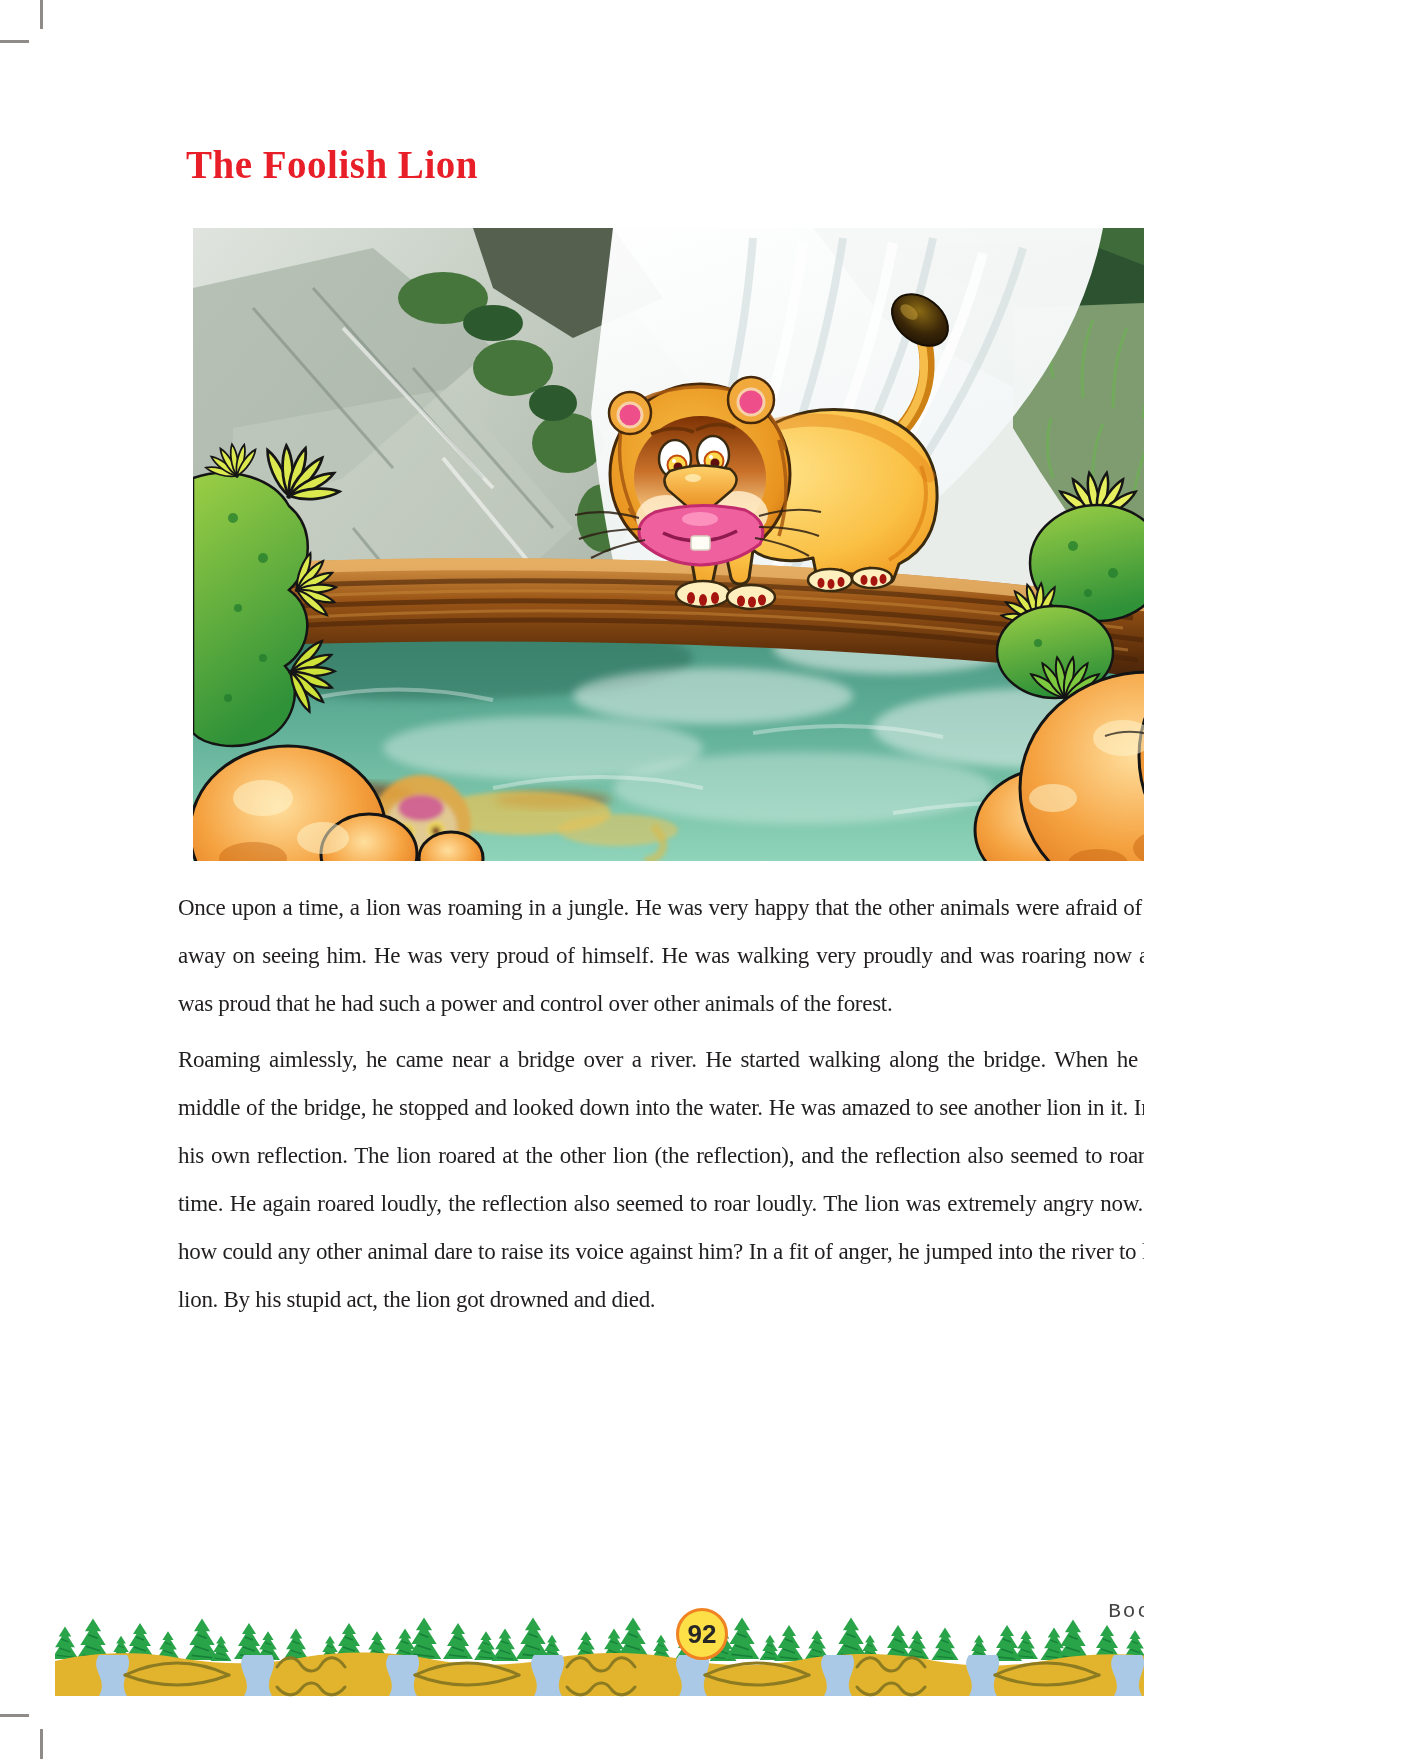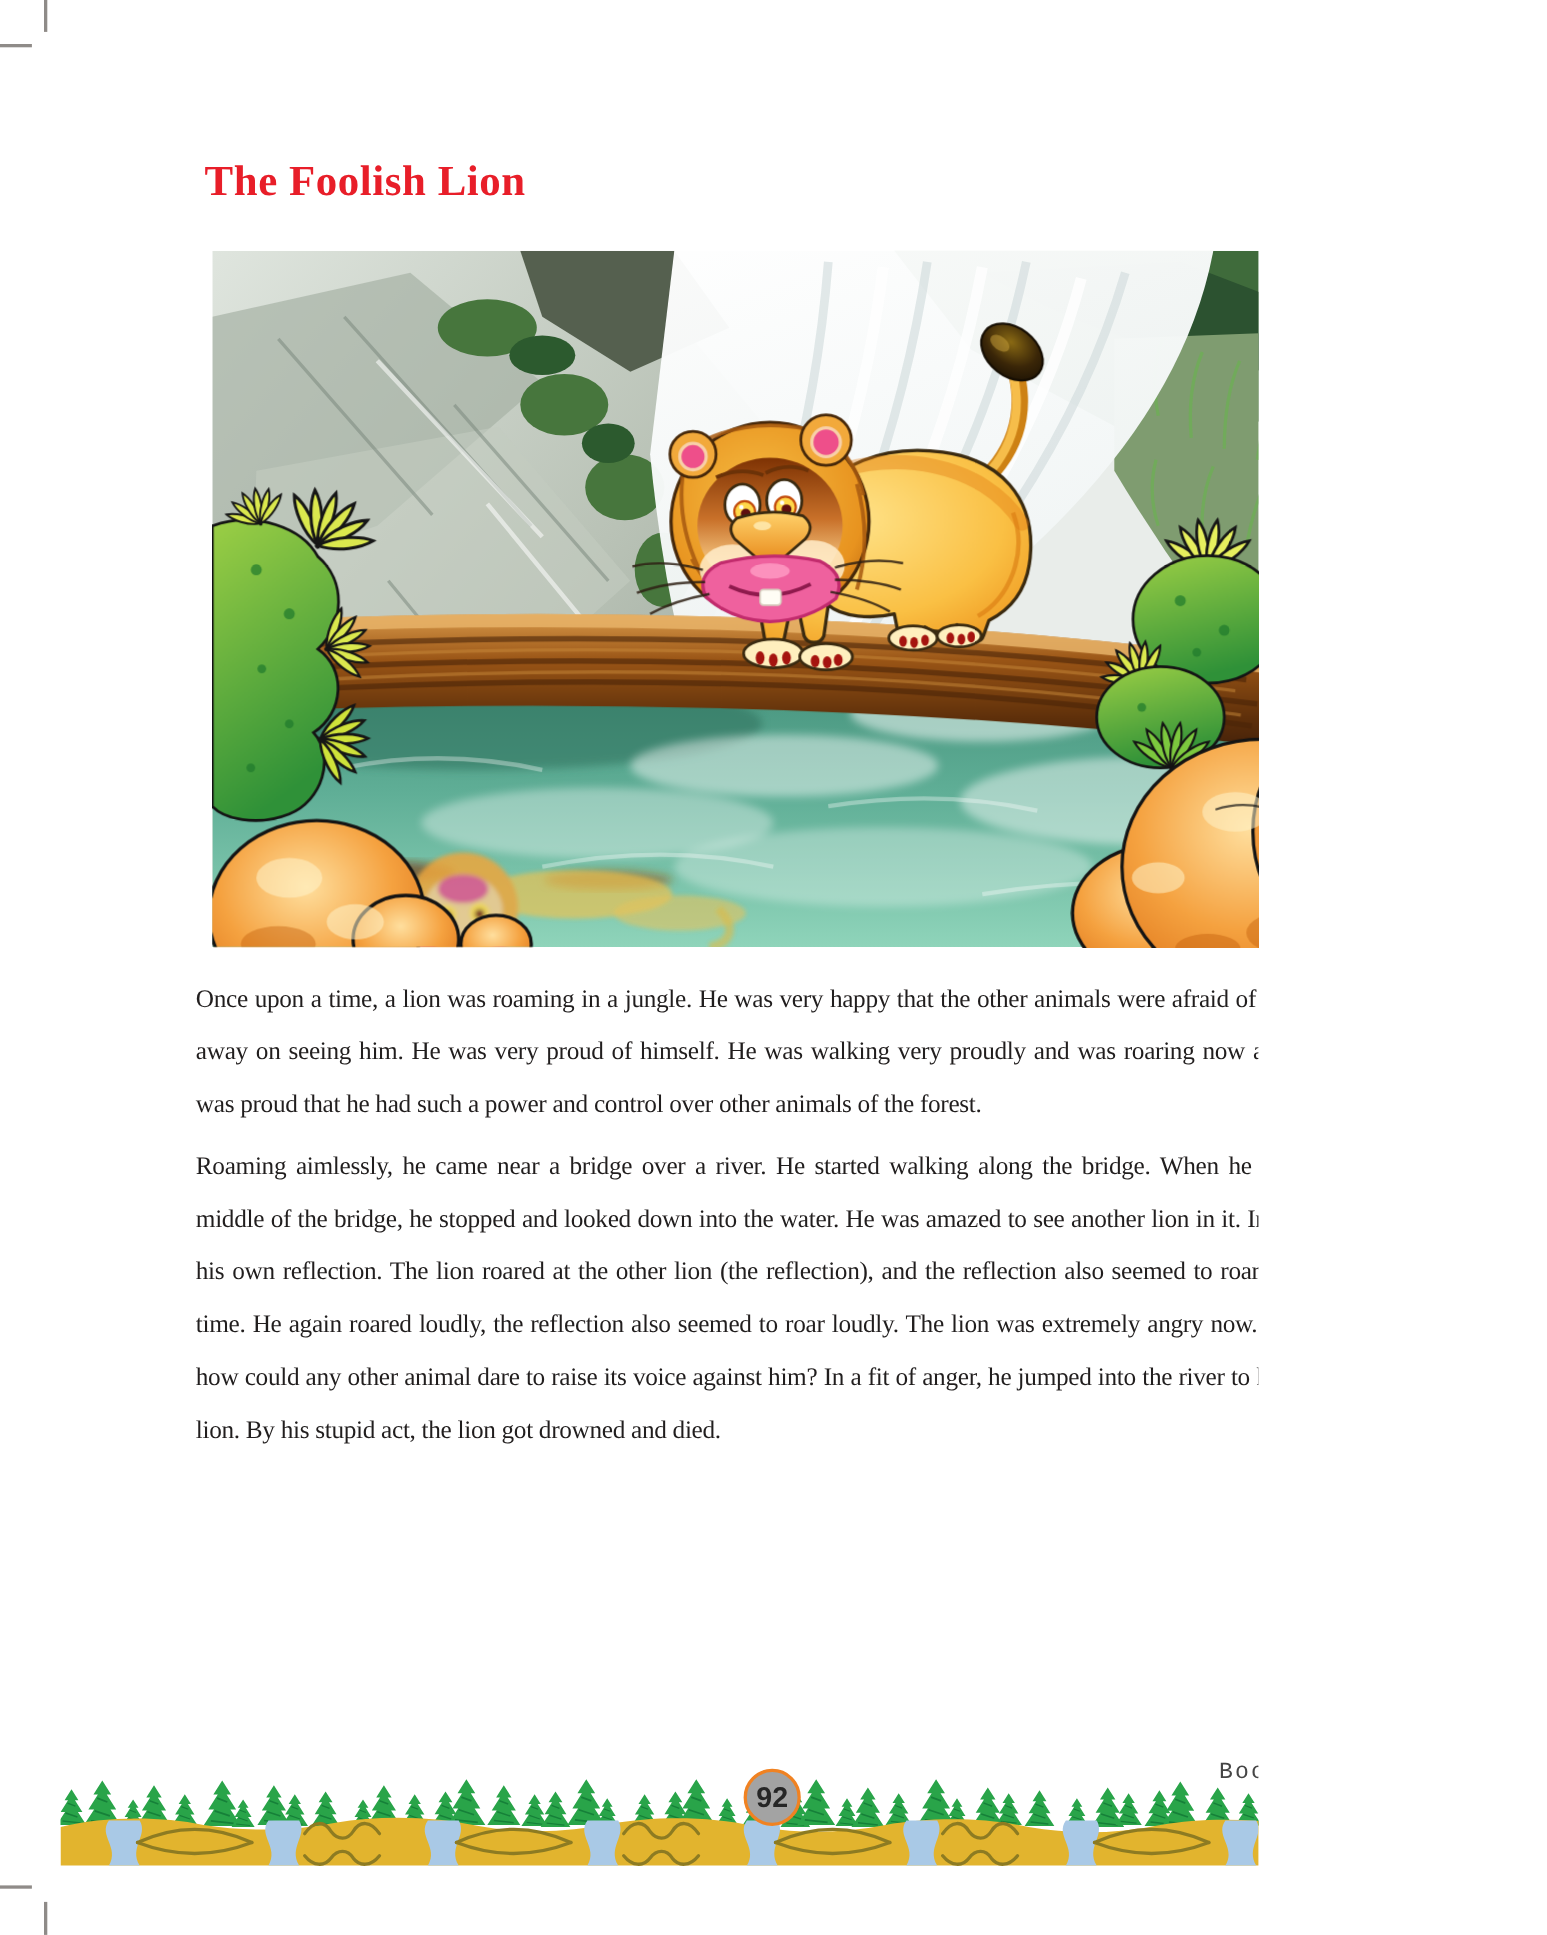--- a/index.html
+++ b/index.html
@@ -19,21 +19,21 @@
   }
   .story{
     position:absolute;left:178px;top:884px;width:1078px;
     font-size:23px;line-height:48px;color:#211e1e;
     text-align:justify;letter-spacing:-0.3px;
   }
   .story p{margin:0 0 8px 0;}
   .footer-band{position:absolute;left:55px;top:1617px;width:1294px;height:82px;}
   .page-badge{
     position:absolute;left:676px;top:1608px;width:52px;height:52px;
-    border-radius:50%;border:3px solid #f08222;background:#a3a3a3;
+    border-radius:50%;border:3px solid #f08222;background:#fde047;
     box-sizing:border-box;display:flex;align-items:center;justify-content:center;
     font-family:"Liberation Sans",sans-serif;font-size:26px;font-weight:bold;color:#262626;
   }
   .book-label{
     position:absolute;left:1030px;top:1600px;width:195px;text-align:right;
     font-family:Liberation Mono, monospace;font-size:21px;color:#454545;
     letter-spacing:2px;
   }
 </style>
 </head>

